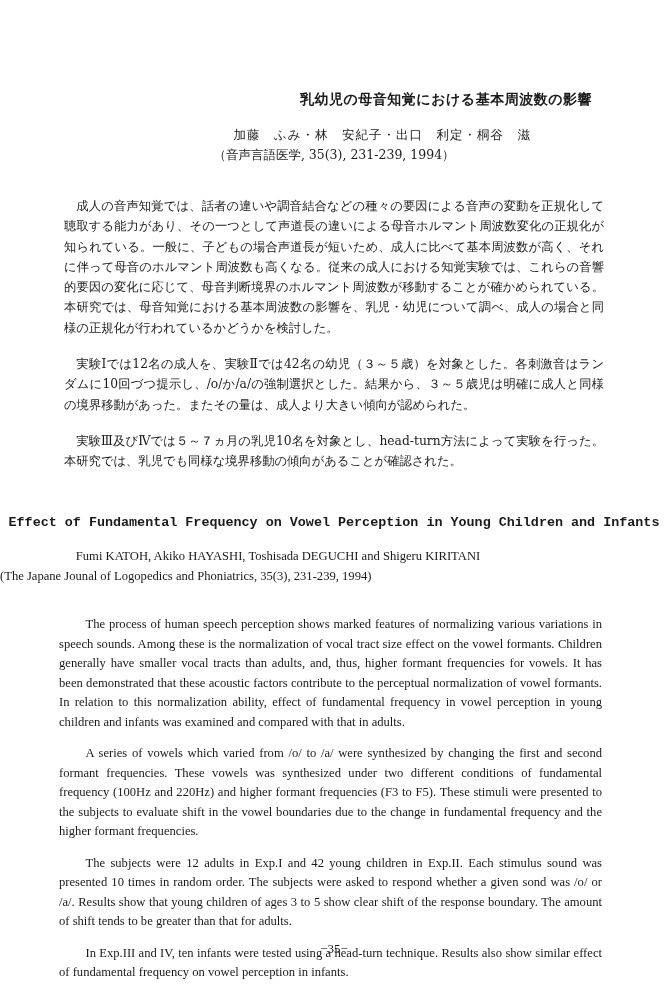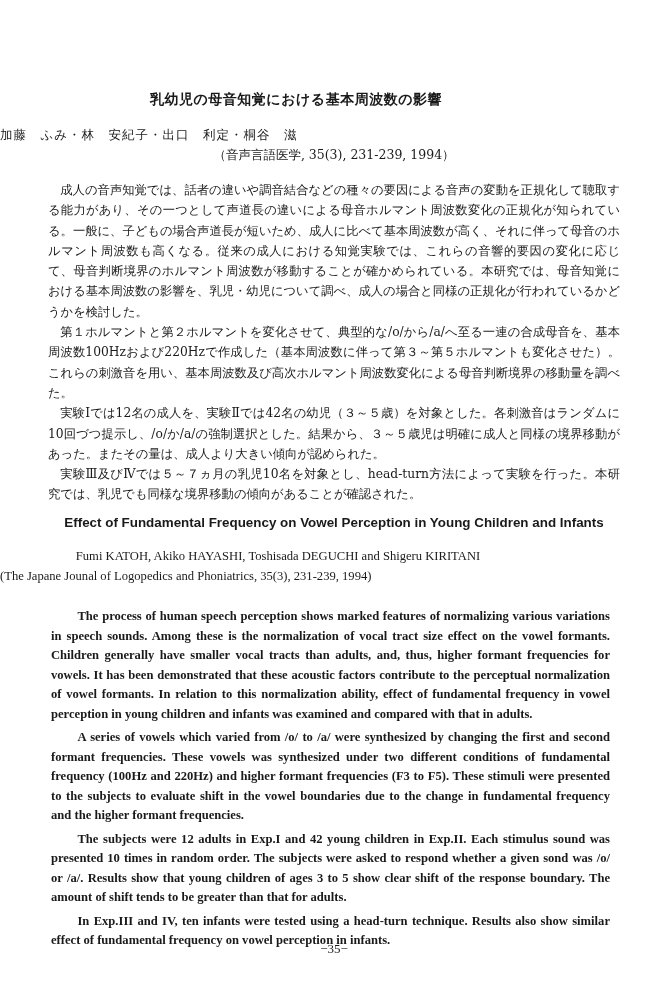--- a/index.html
+++ b/index.html
@@ -1,50 +1,49 @@
 <!DOCTYPE html>
 <html><head>
 <meta charset="utf-8">
 <style>
   html, body { margin: 0; padding: 0; background: #ffffff; }
   body { width: 668px; height: 1008px; position: relative; overflow: hidden; color: #1a1a1a; }
   .page { position: absolute; left: 0; top: 0; width: 668px; height: 1008px; }
-  .jp-title { position: absolute; top: 91px; left: 0; width: 592px; text-align: center;
+  .jp-title { position: absolute; top: 91px; left: 0; width: 592px; text-align: right;
     font-family: "DejaVu Sans", sans-serif; font-weight: bold; font-size: 14px; letter-spacing: 0.5px; }
-  .jp-authors { position: absolute; top: 127px; left: 0; width: 531px; text-align: left;
+  .jp-authors { position: absolute; top: 127px; left: 0; width: 531px; text-align: right;
     font-family: "DejaVu Serif", serif; font-size: 12.5px; letter-spacing: 1px; }
   .jp-citation { position: absolute; top: 147px; left: 0; width: 668px; text-align: center;
     font-family: "DejaVu Serif", serif; font-size: 12.5px; }
   .jp-body { position: absolute; top: 180px; left: 48px; width: 572px;
     font-family: "DejaVu Serif", serif; font-size: 12.3px; line-height: 20.3px; text-align: justify; }
-  .jp-body p { margin: 0; text-indent: 1em; }
+  .jp-body p { margin: 16px; text-indent: 1em; }
   .en-title { position: absolute; top: 515px; left: 0; width: 668px; text-align: center;
-    font-family: Liberation Sans, sans-serif; font-weight: bold; font-size: 13.4px; }
+    font-family: Liberation Mono, monospace; font-weight: bold; font-size: 13.4px; }
   .en-authors { position: absolute; top: 549px; left: 0; width: 556px; text-align: center;
     font-family: "Liberation Serif", serif; font-size: 12.6px; }
   .en-citation { position: absolute; top: 569px; left: 0; width: 668px; 
     font-family: "Liberation Serif", serif; font-size: 12.6px; }
   .en-body { position: absolute; top: 603px; left: 47px; width: 567px;
     font-family: "Liberation Serif", serif; font-size: 12.6px; line-height: 19.5px; text-align: justify; }
-  .en-body p { margin: 4px; text-indent: 2.1em; font-weight: bold; }
+  .en-body p { margin: 12px; text-indent: 2.1em; }
   .page-number { position: absolute; top: 941px; left: 0; width: 668px; text-align: center;
     font-family: "Liberation Serif", serif; font-size: 13px; }
 </style>
 </head>
 <body>
 
 <div class="page">
 
   <div class="jp-title">乳幼児の母音知覚における基本周波数の影響</div>
   <div class="jp-authors">加藤　ふみ・林　安紀子・出口　利定・桐谷　滋</div>
   <div class="jp-citation">（音声言語医学, 35(3), 231-239, 1994）</div>
 
   <div class="jp-body">
     <p>成人の音声知覚では、話者の違いや調音結合などの種々の要因による音声の変動を正規化して聴取する能力があり、その一つとして声道長の違いによる母音ホルマント周波数変化の正規化が知られている。一般に、子どもの場合声道長が短いため、成人に比べて基本周波数が高く、それに伴って母音のホルマント周波数も高くなる。従来の成人における知覚実験では、これらの音響的要因の変化に応じて、母音判断境界のホルマント周波数が移動することが確かめられている。本研究では、母音知覚における基本周波数の影響を、乳児・幼児について調べ、成人の場合と同様の正規化が行われているかどうかを検討した。</p>
-    <p>第１ホルマントと第２ホルマントを変化させて、典型的な/o/から/a/へ至る一連の合成母音を、基本周波数100Hzおよび220Hzで作成した（基本周波数に伴って第３～第５ホルマントも変化させた）。これらの刺激音を用い、基本周波数及び高次ホルマント周波数変化による母音判断境界の移動量を調べた。</p>
     <p>実験Ⅰでは12名の成人を、実験Ⅱでは42名の幼児（３～５歳）を対象とした。各刺激音はランダムに10回づつ提示し、/o/か/a/の強制選択とした。結果から、３～５歳児は明確に成人と同様の境界移動があった。またその量は、成人より大きい傾向が認められた。</p>
     <p>実験Ⅲ及びⅣでは５～７ヵ月の乳児10名を対象とし、head-turn方法によって実験を行った。本研究では、乳児でも同様な境界移動の傾向があることが確認された。</p>
   </div>
 
   <div class="en-title">Effect of Fundamental Frequency on Vowel Perception in Young Children and Infants</div>
   <div class="en-authors">Fumi KATOH, Akiko HAYASHI, Toshisada DEGUCHI and Shigeru KIRITANI</div>
   <div class="en-citation">(The Japane Jounal of Logopedics and Phoniatrics, 35(3), 231-239, 1994)</div>
 
   <div class="en-body">
     <p>The process of human speech perception shows marked features of normalizing various variations in speech sounds.  Among these is the normalization of vocal tract size effect on the vowel formants.  Children generally have smaller vocal tracts than adults, and, thus, higher formant frequencies for vowels.  It has been demonstrated that these acoustic factors contribute to the perceptual normalization of vowel formants. In relation to this normalization ability, effect of fundamental frequency in vowel perception in young children and infants was examined and compared with that in adults.</p>

